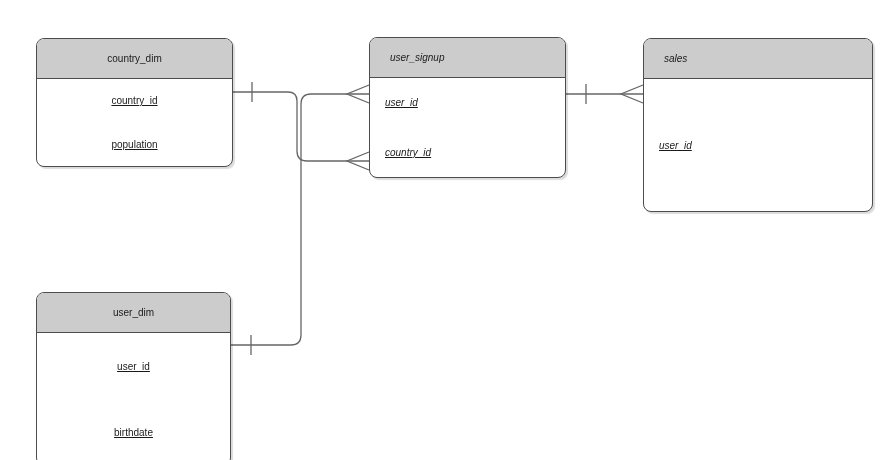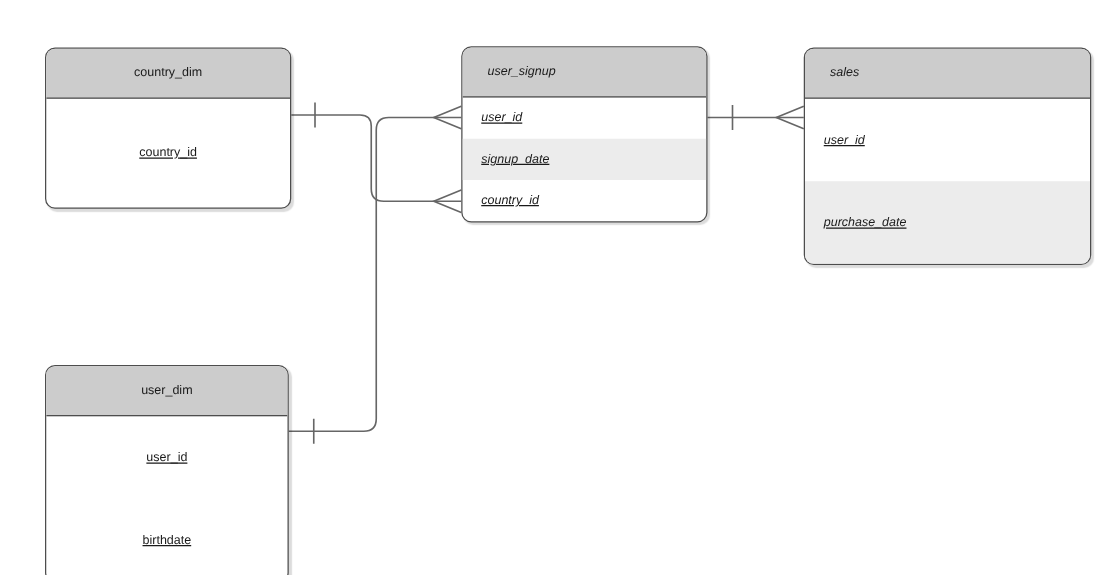--- a/index.html
+++ b/index.html
@@ -92,33 +92,32 @@
     <g>
       <path d="M 566 94 H 643"></path>
       <path d="M 643 85 L 621 94 L 643 103"></path>
       <path d="M 586 84 V 104"></path>
     </g>
   </svg>
 
   <div class="entity dim" style="left:36px; top:38px; width:197px; height:129px;">
     <div class="hdr">country_dim</div>
     <div class="row">country_id</div>
+    <div class="row">population</div>
   </div>
 
   <div class="entity fact" style="left:369px; top:37px; width:197px; height:141px;">
     <div class="hdr">user_signup</div>
     <div class="row">user_id</div>
-    <div class="row alt">signup_date</div>
     <div class="row">country_id</div>
   </div>
 
   <div class="entity fact" style="left:643px; top:38px; width:230px; height:174px;">
     <div class="hdr">sales</div>
     <div class="row">user_id</div>
-    <div class="row alt">purchase_date</div>
   </div>
 
   <div class="entity dim" style="left:36px; top:292px; width:195px; height:174px;">
     <div class="hdr">user_dim</div>
     <div class="row">user_id</div>
     <div class="row">birthdate</div>
   </div>
 
 </div>
 

